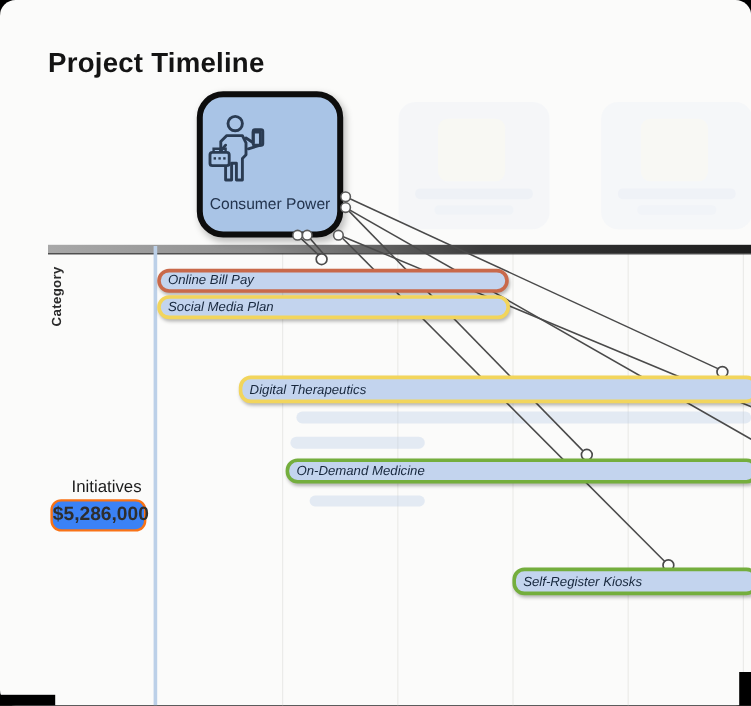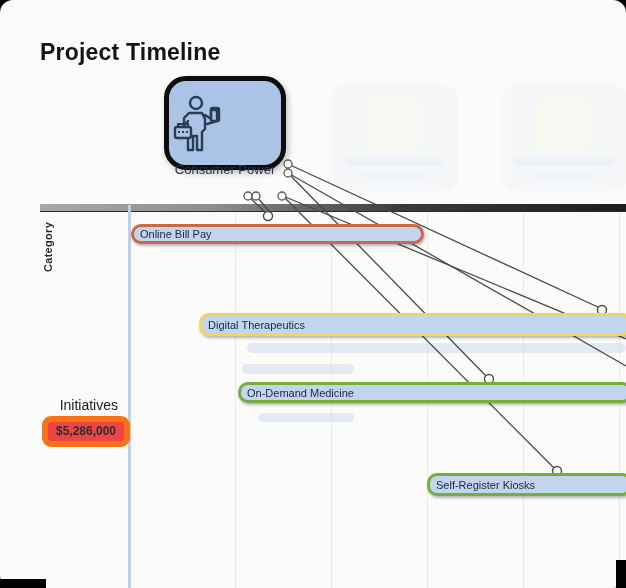--- a/index.html
+++ b/index.html
@@ -11,40 +11,40 @@
   
   .header-bar{position:absolute;left:40px;top:204px;width:586px;height:7px;
     background:linear-gradient(to right,#a8a8a8 0%,#8e8e8e 30%,#3a3a3a 62%,#1d1d1d 100%);
     border-bottom:1px solid #2a2a2a;z-index:1;}
   .v-sep{position:absolute;left:128px;top:205px;width:3px;height:383px;background:#bcd0e8;z-index:1;}
   .gridline{position:absolute;top:211px;width:1px;height:377px;background:#ebebe9;z-index:0;}
 
   .rot-label{position:absolute;left:42px;top:210px;height:62px;writing-mode:vertical-rl;transform:rotate(180deg);
     font-size:11px;font-weight:700;color:#2b2b2b;letter-spacing:.3px;z-index:5;}
   .initiatives{position:absolute;left:30px;top:397px;width:88px;text-align:right;font-size:14px;font-weight:400;color:#1c1c1c;z-index:5;}
-  .cost-pill{position:absolute;left:42px;top:416px;width:76px;text-align:center;font-size:12px;font-weight:700;color:#2e2e2e;
-    background:#ef4444;border:6px solid #f97316;border-radius:9px;padding:2px 0 3px;z-index:5;}
+  .cost-pill{position:absolute;left:42px;top:416px;width:76px;text-align:center;font-size:16px;font-weight:700;color:#2e2e2e;
+    background:#3b82f6;border:2px solid #f97316;border-radius:9px;padding:2px 0 3px;z-index:5;}
 
   
   .ghost-card{position:absolute;top:85px;width:126px;height:106px;border-radius:14px;background:#f0f3f8;opacity:.5;z-index:1;}
   .ghost-card .g-icon{position:absolute;left:33px;top:14px;width:56px;height:52px;border-radius:8px;background:#f6f6ee;}
   .ghost-card .g-line1{position:absolute;left:14px;top:72px;width:98px;height:9px;border-radius:4px;background:#e3e9f3;}
   .ghost-card .g-line2{position:absolute;left:30px;top:86px;width:66px;height:8px;border-radius:4px;background:#e7edf5;}
 
   
-  .cat-card{position:absolute;left:164px;top:76px;width:122px;height:94px;box-sizing:border-box;
+  .cat-card{position:absolute;left:164px;top:76px;width:122px;height:122px;box-sizing:border-box;
     background:#a9c4e6;border:5px solid #0d0d0d;border-radius:22px;z-index:6;
     box-shadow:2px 3px 6px rgba(0,0,0,.25);}
   .cat-card .icon-wrap{position:absolute;left:0;right:0;top:14px;display:flex;justify-content:center;}
   .cat-card .label{position:absolute;left:0;right:0;top:81px;text-align:center;font-size:13px;color:#23344e;}
 
   
   .bar{position:absolute;box-sizing:border-box;background:#c3d4ee;border:3px solid;border-radius:10px;
     z-index:4;box-shadow:1px 2px 3px rgba(0,0,0,.28);display:flex;align-items:center;
-    font-size:11px;color:#17273d;padding-left:6px;white-space:nowrap;overflow:hidden;}
+    font-size:11px;color:#17273d;padding-left:6px;white-space:nowrap;overflow:hidden;font-style:italic;}
   .ghost-bar{position:absolute;border-radius:5px;background:rgba(171,196,230,.30);z-index:1;}
 
   svg{position:absolute;left:0;top:0;pointer-events:none;}
   #connector-layer{z-index:2;}
   #handle-layer{z-index:7;}
 
   .corner-mark{position:absolute;background:#000;z-index:9;}
 </style>
 </head>
 <body>
@@ -92,20 +92,21 @@
       <circle cx="489" cy="379" r="4.5"></circle>
       <circle cx="557" cy="471" r="4.5"></circle>
     </g>
   </svg>
 
   <div class="ghost-bar" style="left:247px;top:343px;width:379px;height:10px"></div>
   <div class="ghost-bar" style="left:242px;top:364px;width:112px;height:10px"></div>
   <div class="ghost-bar" style="left:258px;top:413px;width:96px;height:9px"></div>
 
   <div class="bar" style="left: 131px; top: 224px; width: 293px; height: 20px; border-color: rgb(201, 105, 74);">Online Bill Pay</div>
+  <div class="bar" style="left: 131px; top: 246px; width: 294px; height: 20px; border-color: rgb(242, 213, 92);">Social Media Plan</div>
   <div class="bar" style="left: 199px; top: 313px; width: 433px; height: 23px; border-color: rgb(242, 213, 92);">Digital Therapeutics</div>
   <div class="bar" style="left: 238px; top: 382px; width: 394px; height: 21px; border-color: rgb(116, 174, 61);">On-Demand Medicine</div>
   <div class="bar" style="left: 427px; top: 473px; width: 205px; height: 23px; border-color: rgb(116, 174, 61);">Self-Register Kiosks</div>
 
   <div class="cat-card">
     <div class="icon-wrap">
       <svg width="52" height="58" viewBox="0 0 52 58">
         <g fill="none" stroke="#2a3b52" stroke-width="2.4" stroke-linejoin="round" stroke-linecap="round">
           <circle cx="27" cy="8" r="6"></circle>
           <path d="M20 18 h13 l3 6 v10 l-3 3 v18 h-5 v-14 h-4 v14 h-5 v-20 l-4 -4 v-8 z"></path>

